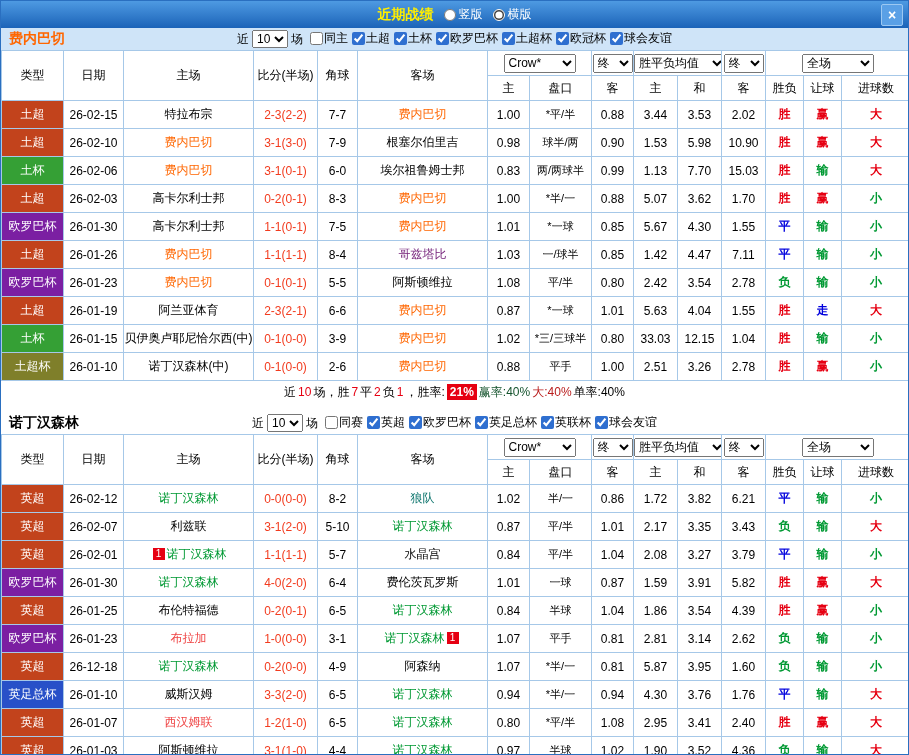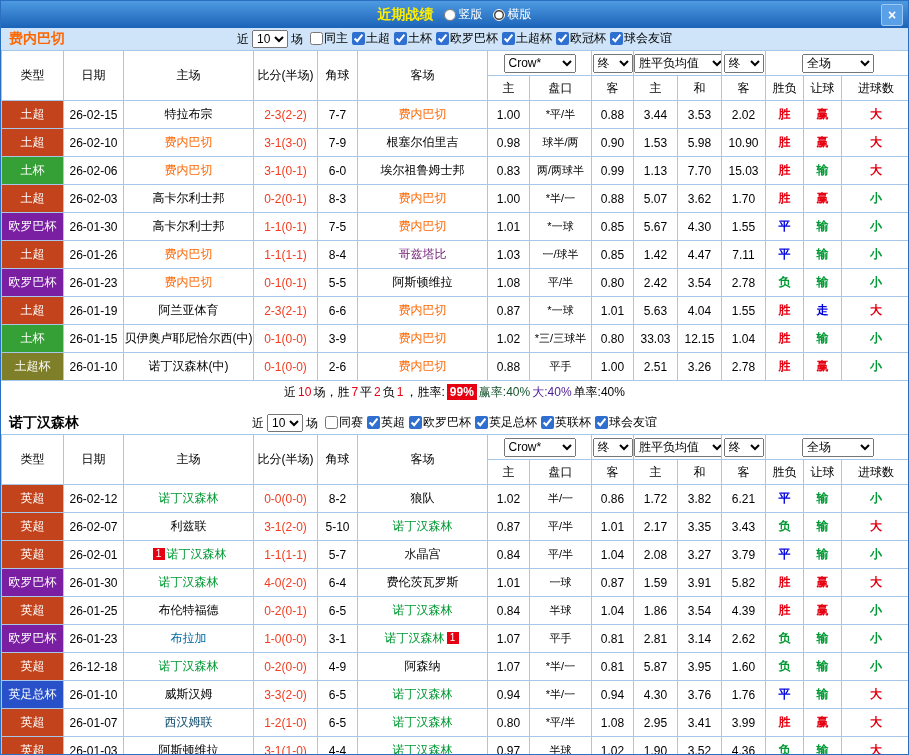--- a/index.html
+++ b/index.html
@@ -319,23 +319,23 @@
   <div class="summary" id="summary-0">
       <span style="color: rgb(0, 0, 0);">近</span>
       <span style="color: rgb(230, 0, 18);">10</span>
       <span style="color: rgb(0, 0, 0);">场，胜</span>
       <span style="color: rgb(230, 0, 18);">7</span>
       <span style="color: rgb(0, 0, 0);">平</span>
       <span style="color: rgb(230, 0, 18);">2</span>
       <span style="color: rgb(0, 0, 0);">负</span>
       <span style="color: rgb(230, 0, 18);">1</span>
       <span style="color: rgb(0, 0, 0);">，胜率: </span>
-      <span style="color: rgb(255, 255, 255); background: rgb(230, 0, 18); padding: 1px 3px; font-weight: bold;">99%</span>
+      <span style="color: rgb(255, 255, 255); background: rgb(230, 0, 18); padding: 1px 3px; font-weight: bold;">21%</span>
       <span style="color: #14532d;"> 赢率:40%</span>
-      <span style="color: #4c1d95;"> 大:40%</span>
+      <span style="color: #b91c1c;"> 大:40%</span>
       <span style="color: rgb(0, 0, 0);"> 单率:40%</span>
     </div>
   <div class="gap"></div>
 
   <div class="band band-white">
     <span class="team-name" style="color: rgb(0, 0, 0);">诺丁汉森林</span>
     <div class="filters">
       <span>近</span>
       <select><option>10</option></select>
       <span>场</span>
@@ -415,21 +415,21 @@
         <th>进球数</th>
       </tr>
     </thead>
     <tbody id="tbody-1">
         <tr class="row">
           <td class="type-cell" style="background: rgb(194, 67, 28);">英超</td>
           <td class="date">26-02-12</td>
           <td class="team"><span style="color: rgb(0, 153, 51);">诺丁汉森林</span></td>
           <td class="score">0-0(0-0)</td>
           <td class="corner">8-2</td>
-          <td class="team"><span style="color: #000000;">狼队</span></td>
+          <td class="team"><span style="color: #0f766e;">狼队</span></td>
           <td class="odd">1.02</td>
           <td class="hc">半/一</td>
           <td class="odd">0.86</td>
           <td class="odd">1.72</td>
           <td class="odd">3.82</td>
           <td class="odd">6.21</td>
           <td class="res" style="color: rgb(0, 0, 221);">平</td>
           <td class="res" style="color: rgb(0, 153, 51);">输</td>
           <td class="res" style="color: rgb(0, 153, 51);">小</td>
         </tr>
@@ -497,21 +497,21 @@
           <td class="odd">1.86</td>
           <td class="odd">3.54</td>
           <td class="odd">4.39</td>
           <td class="res" style="color: rgb(230, 0, 18);">胜</td>
           <td class="res" style="color: rgb(230, 0, 18);">赢</td>
           <td class="res" style="color: rgb(0, 153, 51);">小</td>
         </tr>
         <tr class="row">
           <td class="type-cell" style="background: rgb(123, 31, 162);">欧罗巴杯</td>
           <td class="date">26-01-23</td>
-          <td class="team"><span style="color: #0369a1;">布拉加</span></td>
+          <td class="team"><span style="color: #ef4444;">布拉加</span></td>
           <td class="score">1-0(0-0)</td>
           <td class="corner">3-1</td>
           <td class="team"><span style="color: rgb(0, 153, 51);">诺丁汉森林</span><span class="redcard">1</span></td>
           <td class="odd">1.07</td>
           <td class="hc">平手</td>
           <td class="odd">0.81</td>
           <td class="odd">2.81</td>
           <td class="odd">3.14</td>
           <td class="odd">2.62</td>
           <td class="res" style="color: rgb(0, 153, 51);">负</td>
@@ -548,30 +548,30 @@
           <td class="odd">4.30</td>
           <td class="odd">3.76</td>
           <td class="odd">1.76</td>
           <td class="res" style="color: rgb(0, 0, 221);">平</td>
           <td class="res" style="color: rgb(0, 153, 51);">输</td>
           <td class="res" style="color: rgb(230, 0, 18);">大</td>
         </tr>
         <tr class="row">
           <td class="type-cell" style="background: rgb(194, 67, 28);">英超</td>
           <td class="date">26-01-07</td>
-          <td class="team"><span style="color: #0c4a6e;">西汉姆联</span></td>
+          <td class="team"><span style="color: #ef4444;">西汉姆联</span></td>
           <td class="score">1-2(1-0)</td>
           <td class="corner">6-5</td>
           <td class="team"><span style="color: rgb(0, 153, 51);">诺丁汉森林</span></td>
           <td class="odd">0.80</td>
           <td class="hc">*平/半</td>
           <td class="odd">1.08</td>
           <td class="odd">2.95</td>
           <td class="odd">3.41</td>
-          <td class="odd">3.99</td>
+          <td class="odd">2.40</td>
           <td class="res" style="color: rgb(230, 0, 18);">胜</td>
           <td class="res" style="color: rgb(230, 0, 18);">赢</td>
           <td class="res" style="color: rgb(230, 0, 18);">大</td>
         </tr>
         <tr class="row">
           <td class="type-cell" style="background: rgb(194, 67, 28);">英超</td>
           <td class="date">26-01-03</td>
           <td class="team"><span style="color: rgb(0, 0, 0);">阿斯顿维拉</span></td>
           <td class="score">3-1(1-0)</td>
           <td class="corner">4-4</td>

